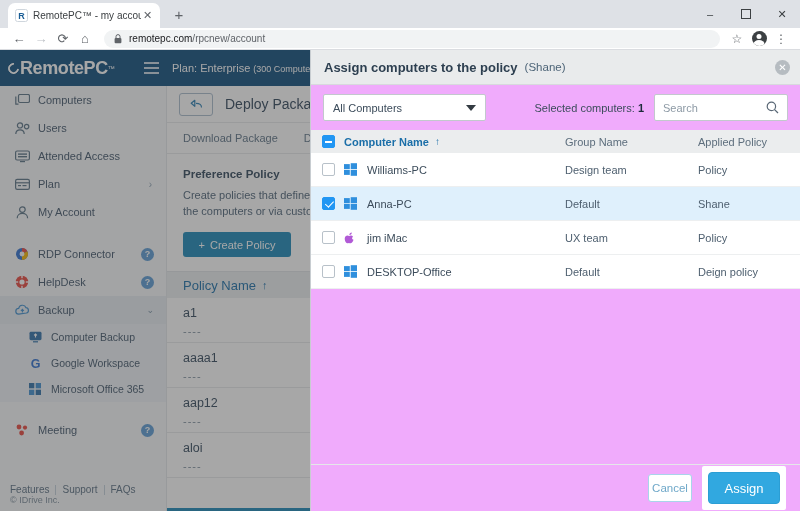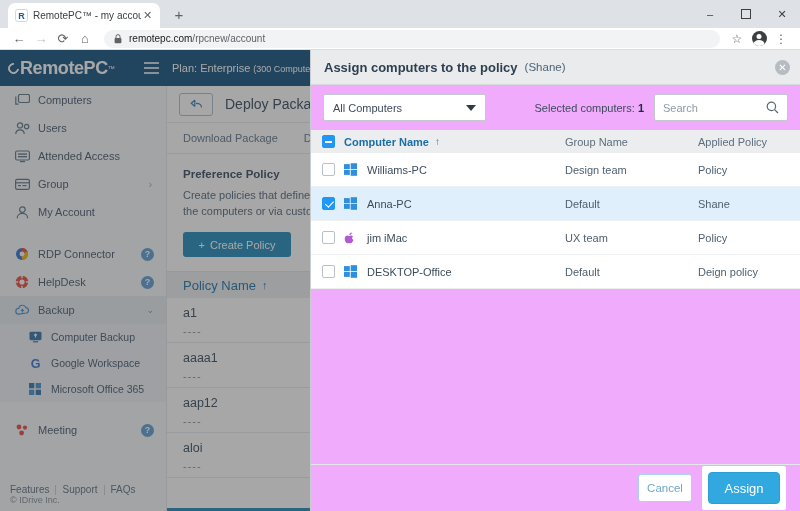--- a/index.html
+++ b/index.html
@@ -325,21 +325,21 @@
   .os-ico { width: 14px; flex: 0 0 14px; margin-left: 9px; display:flex; align-items:center; }
   .cell-name { font-size: 11px; color: #3c4c5b; margin-left: 9px; }
   .cell-txt { font-size: 11px; color: #4f6070; }
 
   .modal-foot {
     height: 47px; border-top: 1px solid #e4e7e9;
     display: flex; align-items: center; justify-content: flex-end;
     padding-right: 14px; gap: 0px; position: relative;
   }
   .btn-cancel {
-    width: 54px; height: 28px; border: 1px solid #a8d4ea;
+    width: 44px; height: 28px; border: 1px solid #a8d4ea;
     border-radius: 3px; background: #fff; color: #6fa8c9;
     font-size: 11.5px; display: flex; align-items: center;
     justify-content: center;
   }
   .assign-wrap {
     margin-left: 10px; background: #ffffff; padding: 6px;
     border-radius: 2px; position: relative; z-index: 3;
   }
   .btn-assign {
     width: 72px; height: 32px; background: #31a8e0;
@@ -448,21 +448,21 @@
       </div>
       <div class="side-item">
         <span class="sicon">
           <svg width="15" height="13" viewBox="0 0 15 13">
               <rect x="0.6" y="1.4" width="13.8" height="10" rx="1.6" fill="none" stroke="#5a7386" stroke-width="1.2"></rect>
               <rect x="0.6" y="4.2" width="13.8" height="1.2" fill="#5a7386"></rect>
               <rect x="3" y="7" width="3" height="1.2" fill="#5a7386"></rect>
               <rect x="7.5" y="7" width="4" height="1.2" fill="#5a7386"></rect>
             </svg>
         </span>
-        <span class="slabel">Group</span>
+        <span class="slabel">Plan</span>
         <span class="chev-right">›</span>
       </div>
       <div class="side-item">
         <span class="sicon">
           <svg width="15" height="13" viewBox="0 0 15 13">
               <circle cx="7.4" cy="3.6" r="2.8" fill="none" stroke="#5a7386" stroke-width="1.2"></circle>
               <path d="M2.2 12.2c0-3 2.4-4.8 5.2-4.8s5.2 1.8 5.2 4.8" fill="none" stroke="#5a7386" stroke-width="1.2"></path>
             </svg>
         </span>
         <span class="slabel">My Account</span>

